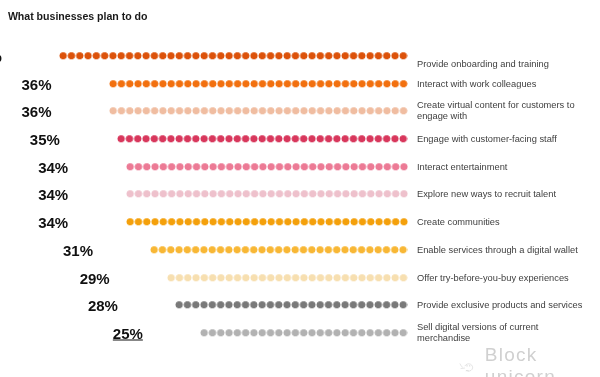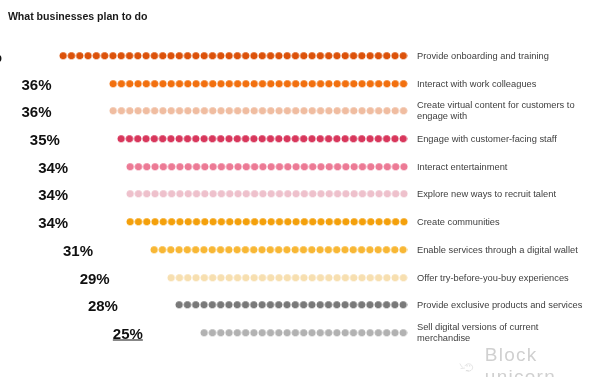--- a/index.html
+++ b/index.html
@@ -22,21 +22,21 @@
 </style>
 </head>
 <body>
 
 <div id="chart">
   <div id="chart-title">What businesses plan to do</div>
 
   <div class="row" style="top: 55.9px;">
     <span class="pct" style="right: 546.25px;">42%</span>
     <span class="dots" style="left: 59.1px; width: 348.6px; height: 7.4px; background-image: radial-gradient(circle at 4.15px 50%, rgb(220, 82, 10) 0px, rgb(220, 82, 10) 3.45px, rgba(0, 0, 0, 0) 3.95px); background-size: 8.3px 7.4px;"></span>
-    <span class="cat" style="top: 0px; transform: translateY(-50%);">Provide onboarding and training</span>
+    <span class="cat" style="top: 8px; transform: translateY(-50%);">Provide onboarding and training</span>
   </div>
   <div class="row" style="top: 83.6px;">
     <span class="pct" style="right: 496.45px;">36%</span>
     <span class="dots" style="left: 108.9px; width: 298.8px; height: 7.4px; background-image: radial-gradient(circle at 4.15px 50%, rgb(242, 112, 15) 0px, rgb(242, 112, 15) 3.45px, rgba(0, 0, 0, 0) 3.95px); background-size: 8.3px 7.4px;"></span>
     <span class="cat" style="top: 0px; transform: translateY(-50%);">Interact with work colleagues</span>
   </div>
   <div class="row" style="top: 111.3px;">
     <span class="pct" style="right: 496.45px;">36%</span>
     <span class="dots" style="left: 108.9px; width: 298.8px; height: 7.4px; background-image: radial-gradient(circle at 4.15px 50%, rgb(240, 189, 161) 0px, rgb(240, 189, 161) 3.45px, rgba(0, 0, 0, 0) 3.95px); background-size: 8.3px 7.4px;"></span>
     <span class="cat" style="top: 0px; transform: translateY(-50%);">Create virtual content for customers to engage with</span>

